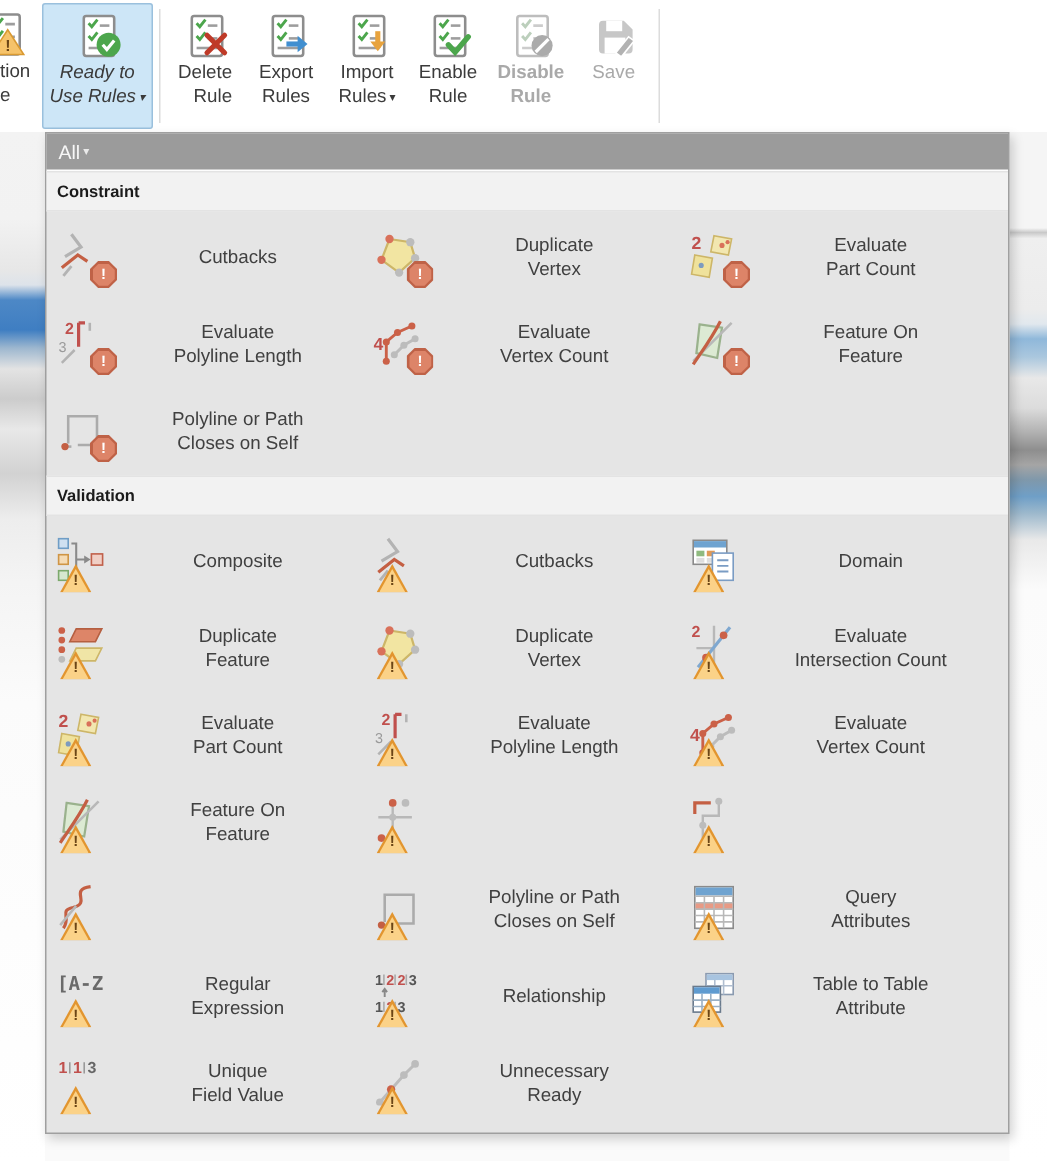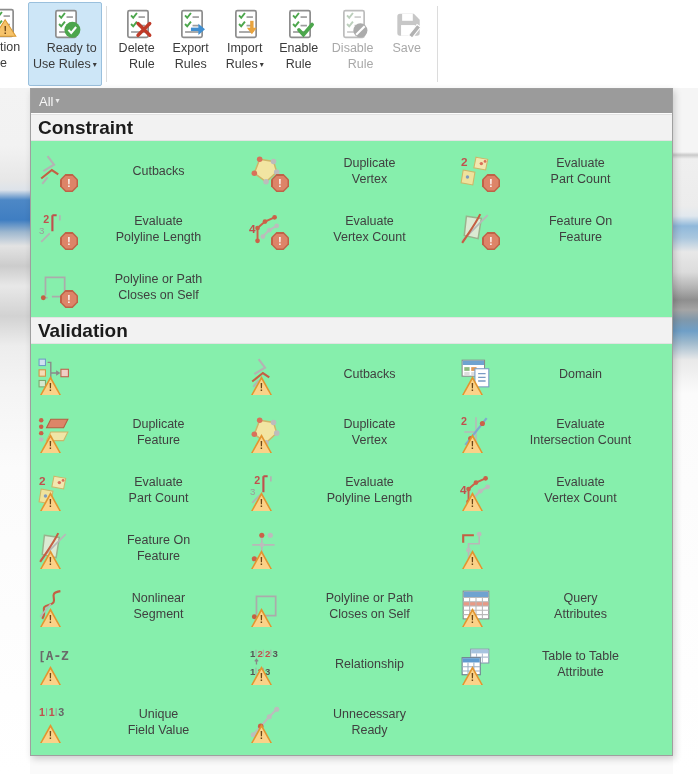--- a/index.html
+++ b/index.html
@@ -33,28 +33,28 @@
   .tb-btn .lbl{white-space:pre-line;}
   .tb-icon{width:30px;height:30px;margin-bottom:2px;}
   .tb-sep{width:1px;background:#dcdcdc;margin:4px 3px;}
   .arr{font-size:8px;margin-left:2px;position:relative;top:-1px;}
   .cut-btn{width:27px;overflow:hidden;position:relative;display:flex;flex-direction:column;
     align-items:flex-start;padding:5px 0 2px;font-size:12.5px;color:#3b3b3b;line-height:1.28;}
   .cut-btn .tb-icon{margin-left:-13px;}
   .cut-btn .lbl{white-space:pre-line;text-align:left;}
 
   
-  .panel{position:absolute;left:30px;top:88px;width:643px;height:668px;background:#86efac;
+  .panel{position:absolute;left:30px;top:88px;width:643px;height:668px;background:#e5e5e5;
     border:1px solid #9f9f9f;box-sizing:border-box;box-shadow:2px 3px 7px rgba(0,0,0,.18);}
   .all-bar{height:24px;background:#9b9b9b;color:#f7f7f7;display:flex;align-items:center;
     padding:0 8px;font-size:13px;border-bottom:1px solid #fdfdfd;cursor:pointer;}
   .all-bar .arr{font-size:8px;color:#eaeaea;}
   .section-header{height:25px;background:#f2f2f2;border-top:1px solid #e3e3e3;
     border-bottom:1px solid #e3e3e3;display:flex;align-items:center;padding:0 7px;
-    font-weight:bold;font-size:19px;color:#1b1b1b;}
+    font-weight:bold;font-size:11px;color:#1b1b1b;}
   .grid{display:grid;grid-template-columns:1fr 1fr 1fr;padding:1px 4px;}
   .rule-item{display:flex;align-items:center;height:58px;padding:0 3px;cursor:pointer;}
   .icon-box{position:relative;width:36px;height:34px;flex:0 0 36px;}
   .icon-box > svg{position:absolute;top:0;left:0;}
   .rule-label{flex:1;text-align:center;font-size:12.5px;color:#404040;line-height:1.3;white-space:pre-line;}
 
   
   .badge-c{position:absolute;right:-4px;bottom:-4px;width:18px;height:18px;
     clip-path:polygon(30% 0,70% 0,100% 30%,100% 70%,70% 100%,30% 100%,0 70%,0 30%);
     background:#bf6247;display:flex;align-items:center;justify-content:center;}
@@ -95,21 +95,21 @@
           <div class="tb-icon"><svg viewBox="0 0 30 30" width="32" height="32" xmlns="http://www.w3.org/2000/svg">
               <rect x="5.5" y="2.5" width="19" height="25" rx="1.5" fill="#fff" stroke="#8d8d8d" stroke-width="1.6"></rect>
               <path d="M8.5,7 l2,2.2 l3.5,-4.5" stroke="#4ca64c" fill="none" stroke-width="1.8"></path>
               <path d="M15.5,8.5 H21.5" stroke="#9d9d9d" stroke-width="1.6"></path>
               <path d="M8.5,15 l2,2.2 l3.5,-4.5" stroke="#4ca64c" fill="none" stroke-width="1.8"></path>
               <path d="M15.5,16.5 H21.5" stroke="#9d9d9d" stroke-width="1.6"></path>
               <path d="M8.5,22.5 H21.5" stroke="#9d9d9d" stroke-width="1.6"></path>
               <circle cx="21" cy="20.5" r="7.5" fill="#4ca64c"></circle>
               <path d="M17.3,20.5 l2.6,2.9 l4.6,-5.6" stroke="#fff" stroke-width="2" fill="none"></path>
             </svg></div>
-          <div style="text-align: right;"><span class="lbl">Ready to
+          <div style="text-align: center; font-style: italic;"><span class="lbl">Ready to
 Use Rules</span><span class="arr">▾</span></div>
         </div>
         <div class="tb-sep"></div>
         <div class="tb-btn">
           <div class="tb-icon"><svg viewBox="0 0 30 30" width="32" height="32" xmlns="http://www.w3.org/2000/svg">
               <rect x="5.5" y="2.5" width="19" height="25" rx="1.5" fill="#fff" stroke="#8d8d8d" stroke-width="1.6"></rect>
               <path d="M8.5,7 l2,2.2 l3.5,-4.5" stroke="#4ca64c" fill="none" stroke-width="1.8"></path>
               <path d="M15.5,8.5 H21.5" stroke="#9d9d9d" stroke-width="1.6"></path>
               <path d="M8.5,15 l2,2.2 l3.5,-4.5" stroke="#4ca64c" fill="none" stroke-width="1.8"></path>
               <path d="M15.5,16.5 H21.5" stroke="#9d9d9d" stroke-width="1.6"></path>
@@ -164,21 +164,21 @@
           <div class="tb-icon"><svg viewBox="0 0 30 30" width="32" height="32" xmlns="http://www.w3.org/2000/svg">
               <rect x="5.5" y="2.5" width="19" height="25" rx="1.5" fill="#fff" stroke="#bdbdbd" stroke-width="1.6"></rect>
               <path d="M8.5,7 l2,2.2 l3.5,-4.5" stroke="#bccfbc" fill="none" stroke-width="1.8"></path>
               <path d="M15.5,8.5 H21.5" stroke="#cccccc" stroke-width="1.6"></path>
               <path d="M8.5,15 l2,2.2 l3.5,-4.5" stroke="#bccfbc" fill="none" stroke-width="1.8"></path>
               <path d="M15.5,16.5 H21.5" stroke="#cccccc" stroke-width="1.6"></path>
               <path d="M8.5,22.5 H21.5" stroke="#cccccc" stroke-width="1.6"></path>
               <circle cx="21" cy="21" r="6.6" fill="#ababab"></circle>
               <path d="M17,25 L25,17" stroke="#fff" stroke-width="2"></path>
             </svg></div>
-          <div style="text-align: right;"><span class="lbl">Disable
+          <div style="text-align: center; font-weight: bold;"><span class="lbl">Disable
 Rule</span></div>
         </div>
         <div class="tb-btn disabled">
           <div class="tb-icon"><svg viewBox="0 0 30 30" width="32" height="32" xmlns="http://www.w3.org/2000/svg">
               <path d="M5,8 a2.5,2.5 0 0 1 2.5,-2.5 H20.5 L26,11 V23.5 a2.5,2.5 0 0 1 -2.5,2.5 H7.5 a2.5,2.5 0 0 1 -2.5,-2.5 Z" fill="#c7c7c7"></path>
               <rect x="9.5" y="5.5" width="10" height="6.5" fill="#fff"></rect>
               <rect x="8.5" y="16" width="13" height="10" fill="#fff"></rect>
               <path d="M15.5,25.5 L23.5,15.5 L27,18 L19,28 Z" fill="#b2b2b2" stroke="#fff" stroke-width="1"></path>
             </svg></div>
           <div style="text-align: center;"><span class="lbl">Save</span></div>
@@ -321,20 +321,21 @@
                 <rect x="1" y="12" width="6" height="6" fill="#f5dbb5" stroke="#cf9545"></rect>
                 <rect x="1" y="22" width="6" height="6" fill="#d6e8cf" stroke="#7ca96c"></rect>
                 <path d="M9,5 L12,5 L12,15 M9,25 L12,25 L12,15 L18,15" fill="none" stroke="#8a8a8a" stroke-width="1.3"></path>
                 <path d="M17,12.5 L21,15 L17,17.5 Z" fill="#8a8a8a"></path>
                 <rect x="21.5" y="11.5" width="7" height="7" fill="#f0cfc5" stroke="#c0604a"></rect>
               </svg>
               <div class="badge-v">
                 <div class="in">!</div>
               </div>
             </div>
+            <div class="rule-label">Composite</div>
           </div>
           <div class="rule-item">
             <div class="icon-box">
               <svg viewBox="0 0 30 30" width="32" height="32" xmlns="http://www.w3.org/2000/svg">
                 <polyline points="9,2 15,10 5,16" fill="none" stroke="#b3b3b3" stroke-width="2"></polyline>
                 <polyline points="3,23 13,15 19,19" fill="none" stroke="#c45f43" stroke-width="2"></polyline>
                 <polyline points="4,28 9,22" fill="none" stroke="#b3b3b3" stroke-width="1.8"></polyline>
               </svg>
               <div class="badge-v">
                 <div class="in">!</div>
@@ -508,22 +509,20 @@
           <div class="rule-item">
             <div class="icon-box">
               <svg viewBox="0 0 30 30" width="32" height="32" xmlns="http://www.w3.org/2000/svg">
                 <path d="M21,2 C7,4 22,12 10,15 C1,17 9,21 4,28" fill="none" stroke="#c45f43" stroke-width="2"></path>
                 <path d="M2,26 L12,14" fill="none" stroke="#b8b8b8" stroke-width="1.6"></path>
               </svg>
               <div class="badge-v">
                 <div class="in">!</div>
               </div>
             </div>
-            <div class="rule-label">Nonlinear
-Segment</div>
           </div>
           <div class="rule-item">
             <div class="icon-box">
               <svg viewBox="0 0 30 30" width="32" height="32" xmlns="http://www.w3.org/2000/svg">
                 <path d="M7,24 L7,7 L25,7 L25,25 L13,25" fill="none" stroke="#ababab" stroke-width="1.6"></path>
                 <path d="M7,26 L9,26" stroke="#ababab" stroke-width="1.6"></path>
                 <circle cx="5" cy="26" r="2.3" fill="#c45f43"></circle>
               </svg>
               <div class="badge-v">
                 <div class="in">!</div>
@@ -549,20 +548,22 @@
           </div>
           <div class="rule-item">
             <div class="icon-box">
               <svg viewBox="0 0 30 30" width="32" height="32" xmlns="http://www.w3.org/2000/svg">
                 <text x="0" y="12" font-size="12" font-weight="bold" fill="#6a6a6a" font-family="DejaVu Sans Mono, monospace">[A-Z]</text>
               </svg>
               <div class="badge-v">
                 <div class="in">!</div>
               </div>
             </div>
+            <div class="rule-label">Regular
+Expression</div>
           </div>
           <div class="rule-item">
             <div class="icon-box">
               <svg viewBox="0 0 30 30" width="32" height="32" xmlns="http://www.w3.org/2000/svg">
                 <text x="1" y="9" font-size="9" font-weight="bold" fill="#555" font-family="Liberation Sans, sans-serif">1</text>
                 <path d="M6.5,2.5 V9" stroke="#aaa" stroke-width="1"></path>
                 <text x="8" y="9" font-size="9" font-weight="bold" fill="#c0504d" font-family="Liberation Sans, sans-serif">2</text>
                 <path d="M13.5,2.5 V9" stroke="#aaa" stroke-width="1"></path>
                 <text x="15" y="9" font-size="9" font-weight="bold" fill="#c0504d" font-family="Liberation Sans, sans-serif">2</text>
                 <path d="M20.5,2.5 V9" stroke="#aaa" stroke-width="1"></path>

